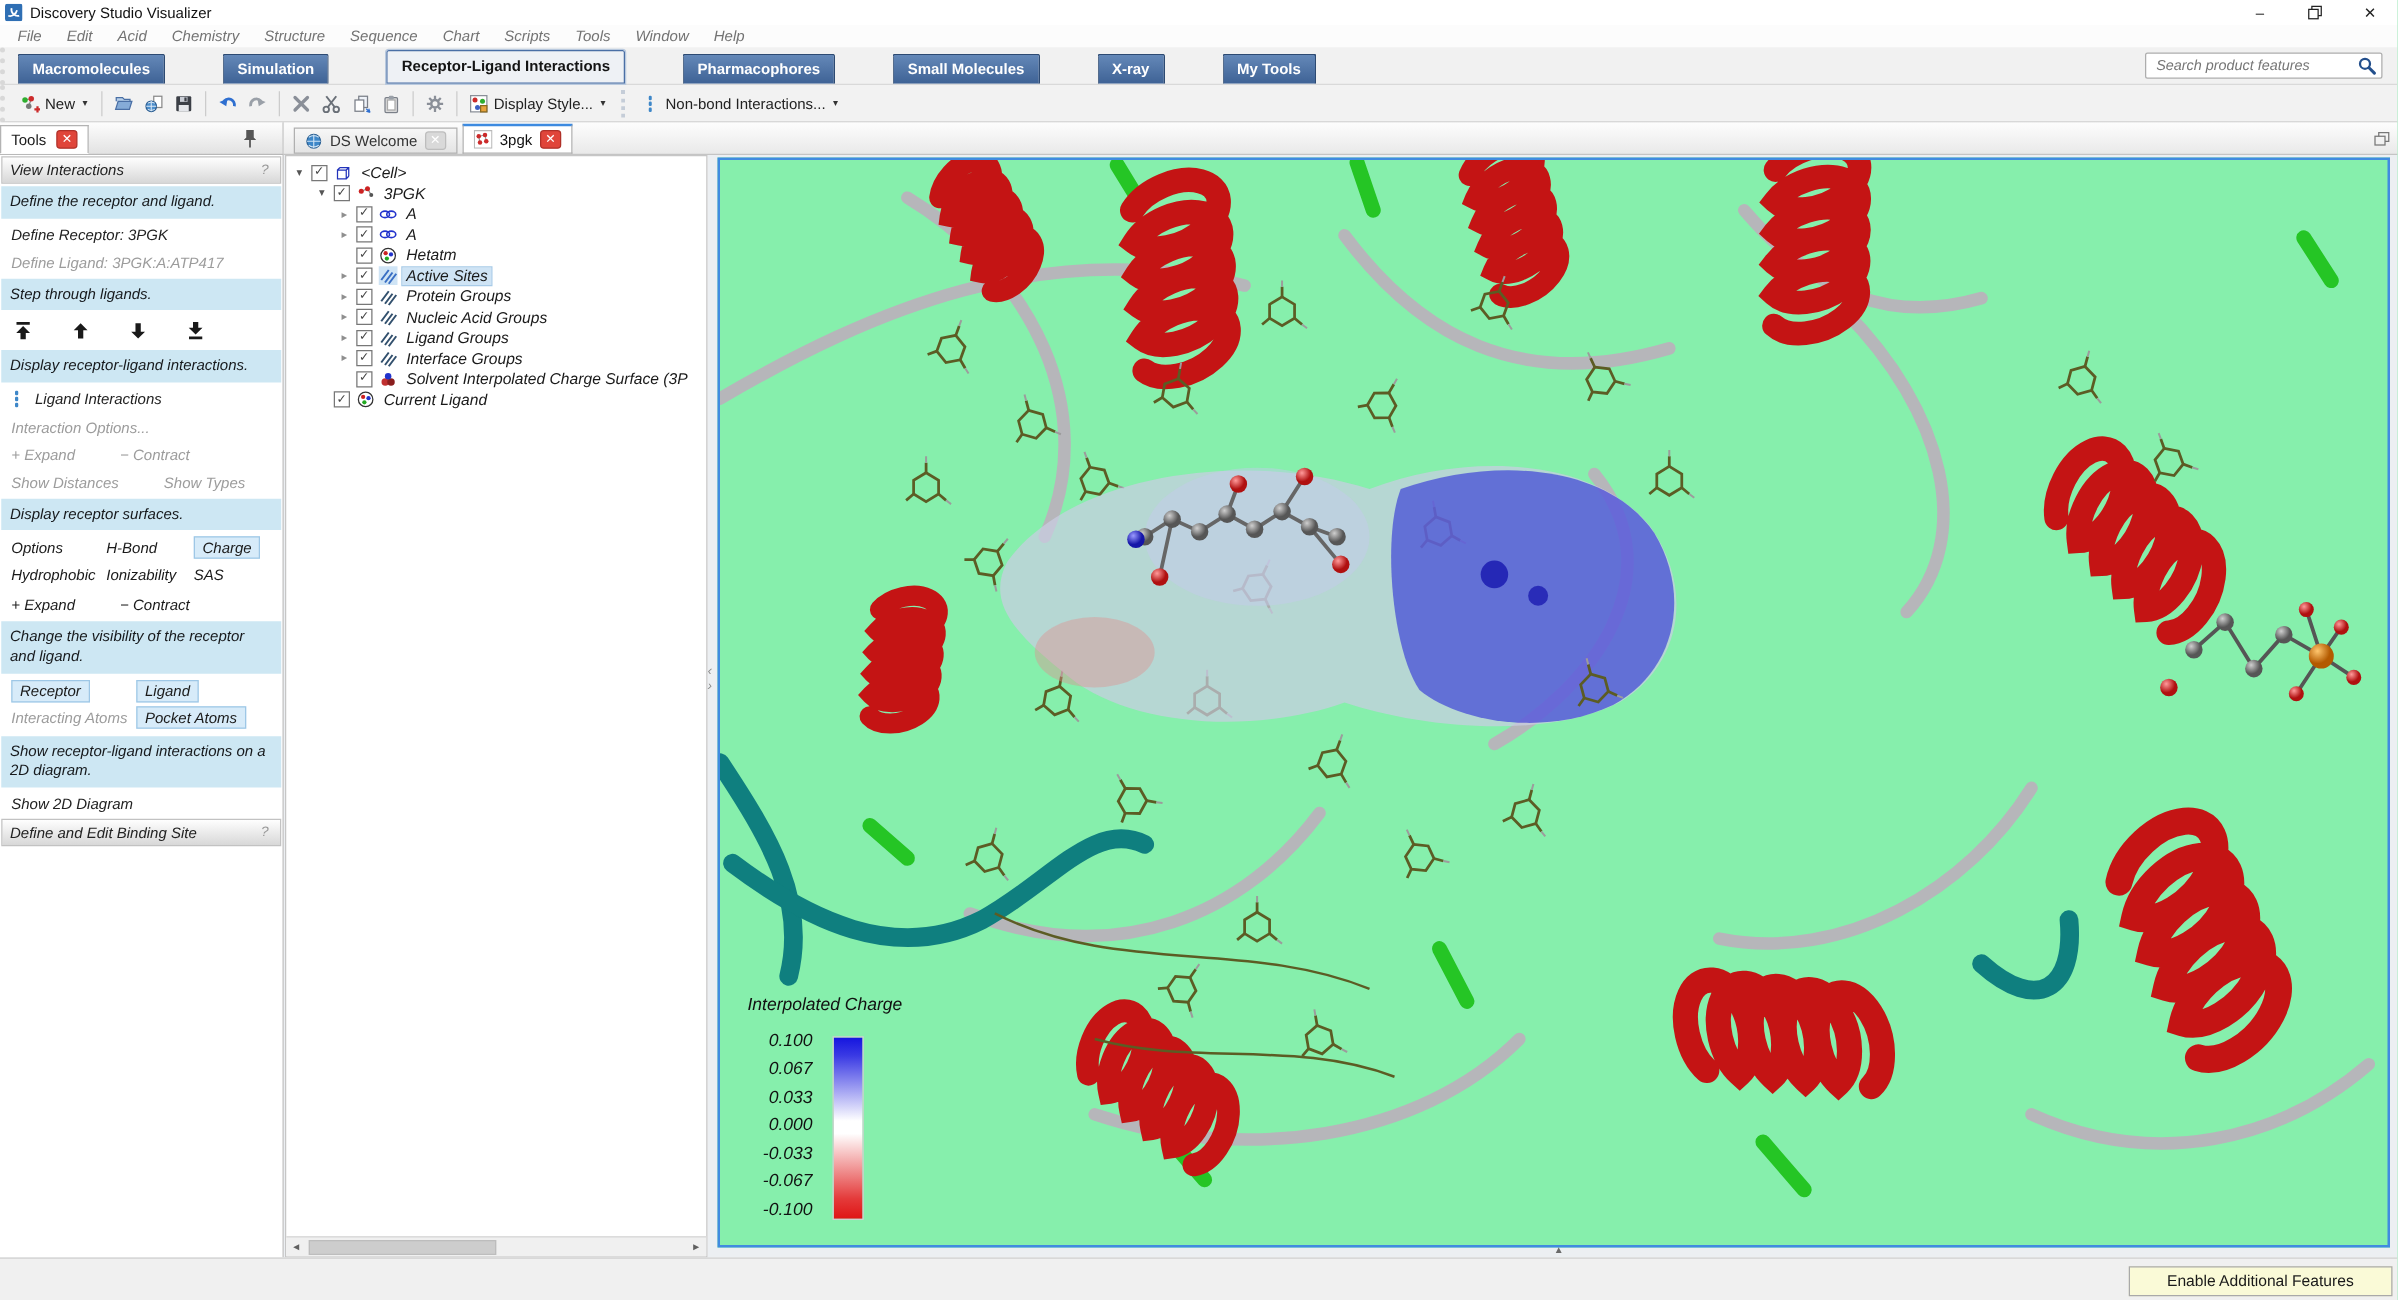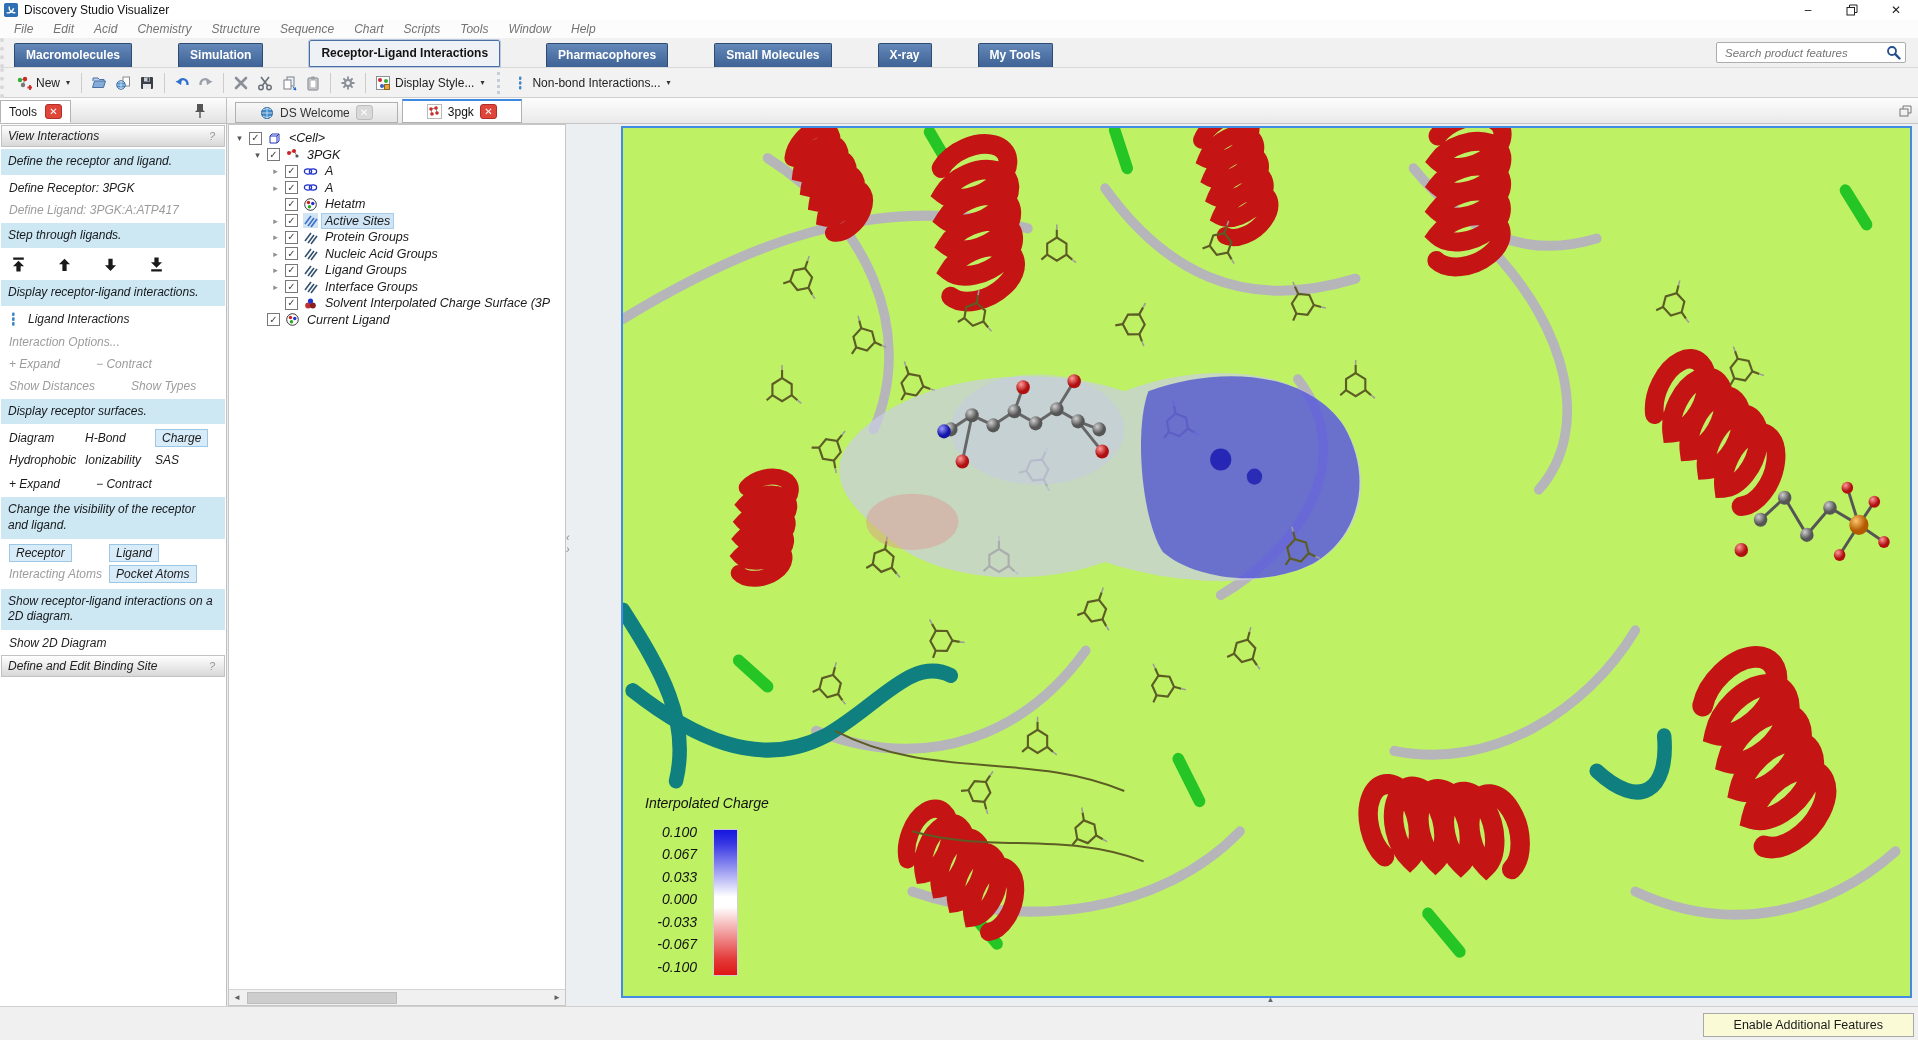--- a/index.html
+++ b/index.html
@@ -33,21 +33,21 @@
   .icon16 { width:16px; height:16px; display:block; }
 
   
   #paneltabs { height:26px; display:flex; }
   .tools-strip { width:227px; background:linear-gradient(#fdfdfd,#e2e2e2); border-right:1px solid #c0c0c0; border-bottom:1px solid #b9b9b9; display:flex; align-items:flex-end; position:relative; }
   .tools-tab { height:23px; background:#fff; border:1px solid #b3b3b3; border-bottom:1px solid #fff; display:flex; align-items:center; gap:8px; padding:0 8px; margin-left:0; }
   .xred { width:17px; height:15px; background:#e0453a; border:1px solid #b03028; border-radius:3px; color:#fff; font-size:10px; font-weight:bold; display:flex; align-items:center; justify-content:center; line-height:1; }
   .xgray { width:17px; height:15px; background:#d9d9d9; border:1px solid #bdbdbd; border-radius:3px; color:#fff; font-size:10px; font-weight:bold; display:flex; align-items:center; justify-content:center; line-height:1; }
   .pin { position:absolute; right:18px; top:5px; }
   .doc-strip { flex:1; background:linear-gradient(#fdfdfd,#e9e9e9); border-bottom:1px solid #c4c4c4; display:flex; align-items:flex-end; padding-left:8px; position:relative; }
-  .dtab { height:21px; background:linear-gradient(#f7f7f7,#e4e4e4); border:1px solid #b0b0b0; display:flex; align-items:center; gap:6px; padding:0 24px; margin-right:4px; font-size:12px; color:#333; }
+  .dtab { height:21px; background:linear-gradient(#f7f7f7,#e4e4e4); border:1px solid #b0b0b0; display:flex; align-items:center; gap:6px; padding:0 8px; margin-right:4px; font-size:12px; color:#333; }
   .dtab.active { background:#fff; border-top:2px solid #3d8ae0; height:24px; color:#111; }
   .float-ico { position:absolute; right:6px; top:6px; }
 
   
   #main { position:absolute; top:124px; left:0; right:0; bottom:34px; background:#eceff2;font-style:italic; }
 
   
   #tools-panel { position:absolute; left:0; top:0; bottom:0; width:227px; background:#fff; border-right:1px solid #c0c0c0; overflow:hidden; }
   .panel-hdr { background:linear-gradient(#fefefe,#d8d8d8); border:1px solid #c2c2c2; padding:3px 6px; color:#222; display:flex; justify-content:space-between; align-items:center; margin:1px; }
   .panel-hdr .q { color:#9a9a9a; font-size:11px; padding:0 3px; }
@@ -74,21 +74,21 @@
   .tlabel.sel { background:#cfe4f5; outline:1px solid #a8cbe8; }
   .ind1 { margin-left:18px; } .ind2 { margin-left:36px; }
   .hscroll { position:absolute; left:0; right:0; bottom:0; height:16px; background:#f0f0f0; border-top:1px solid #d5d5d5; display:flex; align-items:center; }
   .sarr { width:16px; text-align:center; color:#606060; font-size:8px; }
   .sthumb { height:12px; background:#cdcdcd; border:1px solid #bdbdbd; width:150px; margin-left:2px; }
 
   
   .vsplit { position:absolute; left:566px; top:408px; width:8px; display:flex; flex-direction:column; gap:2px; color:#8a8a8a; font-size:11px; line-height:10px; }
 
   
-  #viewport { position:absolute; left:574px; top:2px; right:6px; bottom:8px; border:2px solid #418be0; background:#bef264;margin-left:47px; }
+  #viewport { position:absolute; left:574px; top:2px; right:6px; bottom:8px; border:2px solid #418be0; background:#86efac; }
   #scene { width:100%; height:100%; display:block; }
   .collapse-up { position:absolute; left:50%; bottom:-8px; color:#6a6a6a; font-size:8px; }
 
   
   .legend { position:absolute; left:16px; bottom:18px; }
   .legend-title { font-size:14px; color:#111; margin:0 0 10px 6px; }
   .legend-body { display:flex; }
   .legend-vals { width:58px; text-align:right; font-size:14px; color:#111; }
   .legend-vals div { height:22.5px; line-height:22.5px; }
   .legend-bar { width:25px; height:147px; margin:8px 0 0 16px; border:1px solid #d0d0d0;
@@ -337,21 +337,21 @@
       <div class="inline2">
         <span class="dis">+ Expand</span>
         <span class="dis">− Contract</span>
       </div>
       <div class="inline2">
         <span class="dis">Show Distances</span>
         <span class="dis">Show Types</span>
       </div>
       <div class="hdr-blue">Display receptor surfaces.</div>
       <div class="surf-grid">
-        <span>Diagram</span>
+        <span>Options</span>
         <span>H-Bond</span>
         <span class="hl">Charge</span>
         <span>Hydrophobic</span>
         <span>Ionizability</span>
         <span>SAS</span>
       </div>
       <div class="inline2">
         <span>+ Expand</span>
         <span>− Contract</span>
       </div>

